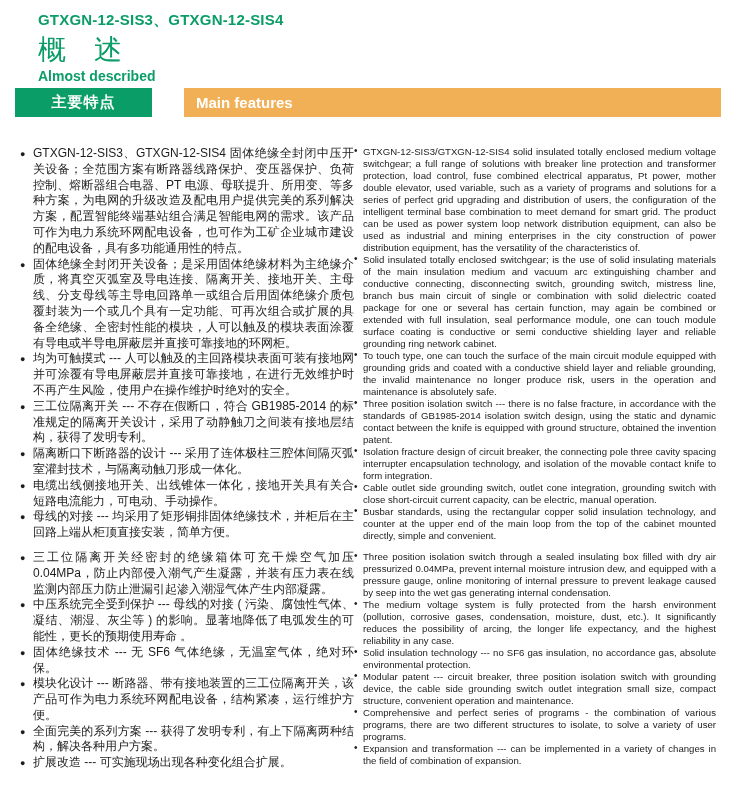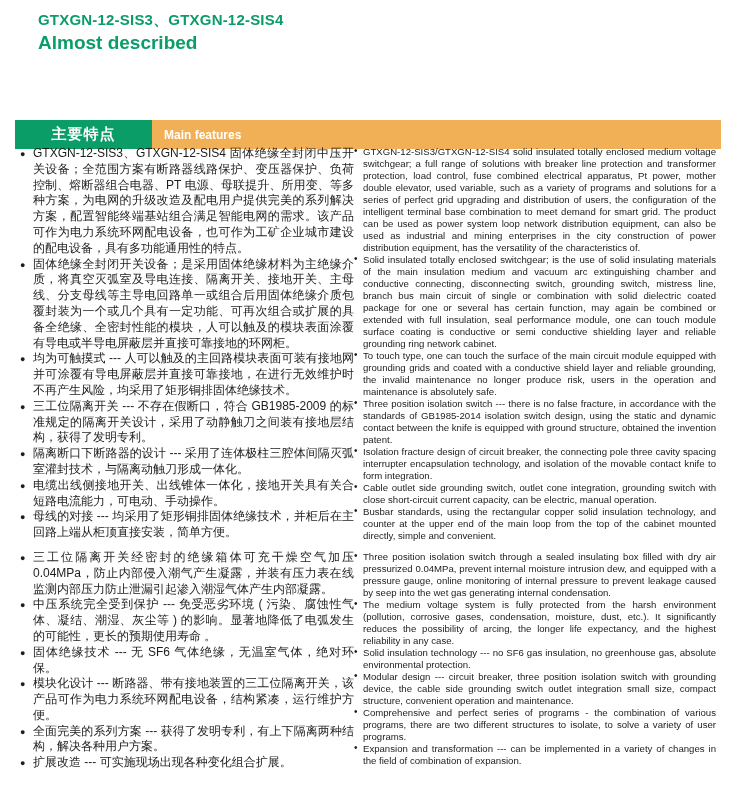--- a/index.html
+++ b/index.html
@@ -26,55 +26,56 @@
   .title-zh {
     margin-top: 5px;
     font-size: 28px;
     font-weight: 500;
     color: var(--green);
     font-family: "DejaVu Serif", serif;
     line-height: 1.1;
   }
   .title-en {
     margin-top: 2px;
-    font-size: 19px;
+    font-size: 14px;
     font-weight: bold;
     color: var(--green);
   }
 
   
   .banner {
     position: absolute;
     left: 15px;
-    top: 120px;
+    top: 88px;
     width: 706px;
     height: 29px;
     display: flex;
     align-items: stretch;
   }
   .banner-zh {
     width: 137px;
     background: var(--green);
     color: #ffffff;
     font-size: 15px;
     font-weight: bold;
     display: flex;
     align-items: center;
     justify-content: center;
     letter-spacing: 1px;
   }
   .banner-en {
     flex: 1;
     background: var(--orange);
     color: #ffffff;
-    font-size: 12px;
+    font-size: 15px;
     font-weight: bold;
     display: flex;
     align-items: center;
     padding-left: 12px;
+    margin-left: 32px;
   }
 
   
   .columns {
     position: absolute;
     left: 20px;
     top: 146px;
     width: 702px;
     display: flex;
   }
@@ -111,54 +112,55 @@
   .col-en .bullet { font-size: 10px; top: -1px; }
   .feature-text { display: inline; }
 </style>
 </head>
 <body>
 
 <div class="page" style="--green: #0b9d68; --orange: #f1b056; --text: #1c1c1c;">
 
   <div class="doc-header">
     <div class="model-title">GTXGN-12-SIS3、GTXGN-12-SIS4</div>
+    <div class="title-zh">概　述</div>
     <div class="title-en">Almost described</div>
   </div>
 
   <div class="banner">
     <div class="banner-zh">主要特点</div>
     <div class="banner-en">Main features</div>
   </div>
 
   <div class="columns">
     <ul class="feature-list col-zh" id="list-zh">
         <li class="feature-item"><span class="bullet">●</span><span class="feature-text">GTXGN-12-SIS3、GTXGN-12-SIS4 固体绝缘全封闭中压开关设备；全范围方案有断路器线路保护、变压器保护、负荷控制、熔断器组合电器、PT 电源、母联提升、所用变、等多种方案，为电网的升级改造及配电用户提供完美的系列解决方案，配置智能终端基站组合满足智能电网的需求。该产品可作为电力系统环网配电设备，也可作为工矿企业城市建设的配电设备，具有多功能通用性的特点。</span></li>
         <li class="feature-item"><span class="bullet">●</span><span class="feature-text">固体绝缘全封闭开关设备；是采用固体绝缘材料为主绝缘介质，将真空灭弧室及导电连接、隔离开关、接地开关、主母线、分支母线等主导电回路单一或组合后用固体绝缘介质包覆封装为一个或几个具有一定功能、可再次组合或扩展的具备全绝缘、全密封性能的模块，人可以触及的模块表面涂覆有导电或半导电屏蔽层并直接可靠接地的环网柜。</span></li>
-        <li class="feature-item"><span class="bullet">●</span><span class="feature-text">均为可触摸式 --- 人可以触及的主回路模块表面可装有接地网并可涂覆有导电屏蔽层并直接可靠接地，在进行无效维护时不再产生风险，均采用了矩形铜排固体绝缘技术。</span></li>
-        <li class="feature-item"><span class="bullet">●</span><span class="feature-text">三工位隔离开关 --- 不存在假断口，符合 GB1985-2009 的标准规定的隔离开关设计，采用了动静触刀之间装有接地层结构，获得了发明专利。</span></li>
+        <li class="feature-item"><span class="bullet">●</span><span class="feature-text">均为可触摸式 --- 人可以触及的主回路模块表面可装有接地网并可涂覆有导电屏蔽层并直接可靠接地，在进行无效维护时不再产生风险，使用户在操作维护时绝对的安全。</span></li>
+        <li class="feature-item"><span class="bullet">●</span><span class="feature-text">三工位隔离开关 --- 不存在假断口，符合 GB1985-2014 的标准规定的隔离开关设计，采用了动静触刀之间装有接地层结构，获得了发明专利。</span></li>
         <li class="feature-item"><span class="bullet">●</span><span class="feature-text">隔离断口下断路器的设计 --- 采用了连体极柱三腔体间隔灭弧室灌封技术，与隔离动触刀形成一体化。</span></li>
         <li class="feature-item"><span class="bullet">●</span><span class="feature-text">电缆出线侧接地开关、出线锥体一体化，接地开关具有关合短路电流能力，可电动、手动操作。</span></li>
         <li class="feature-item"><span class="bullet">●</span><span class="feature-text">母线的对接 --- 均采用了矩形铜排固体绝缘技术，并柜后在主回路上端从柜顶直接安装，简单方便。</span></li>
         <li class="feature-item gap-before"><span class="bullet">●</span><span class="feature-text">三工位隔离开关经密封的绝缘箱体可充干燥空气加压 0.04MPa，防止内部侵入潮气产生凝露，并装有压力表在线监测内部压力防止泄漏引起渗入潮湿气体产生内部凝露。</span></li>
-        <li class="feature-item"><span class="bullet">●</span><span class="feature-text">中压系统完全受到保护 --- 免受恶劣环境 ( 污染、腐蚀性气体、凝结、潮湿、灰尘等 ) 的影响。显著地降低了电弧发生的可能性，更长的预期使用寿命 。</span></li>
+        <li class="feature-item"><span class="bullet">●</span><span class="feature-text">中压系统完全受到保护 --- 母线的对接 ( 污染、腐蚀性气体、凝结、潮湿、灰尘等 ) 的影响。显著地降低了电弧发生的可能性，更长的预期使用寿命 。</span></li>
         <li class="feature-item"><span class="bullet">●</span><span class="feature-text">固体绝缘技术 --- 无 SF6 气体绝缘，无温室气体，绝对环保。</span></li>
         <li class="feature-item"><span class="bullet">●</span><span class="feature-text">模块化设计 --- 断路器、带有接地装置的三工位隔离开关，该产品可作为电力系统环网配电设备，结构紧凑，运行维护方便。</span></li>
         <li class="feature-item"><span class="bullet">●</span><span class="feature-text">全面完美的系列方案 --- 获得了发明专利，有上下隔离两种结构，解决各种用户方案。</span></li>
         <li class="feature-item"><span class="bullet">●</span><span class="feature-text">扩展改造 --- 可实施现场出现各种变化组合扩展。</span></li>
       </ul>
     <ul class="feature-list col-en" id="list-en">
         <li class="feature-item"><span class="bullet">•</span><span class="feature-text">GTXGN-12-SIS3/GTXGN-12-SIS4 solid insulated totally enclosed medium voltage switchgear; a full range of solutions with breaker line protection and transformer protection, load control, fuse combined electrical apparatus, Pt power, mother double elevator, used variable, such as a variety of programs and solutions for a series of perfect grid upgrading and distribution of users, the configuration of the intelligent terminal base combination to meet demand for smart grid. The product can be used as power system loop network distribution equipment, can also be used as industrial and mining enterprises in the city construction of power distribution equipment, has the versatility of the characteristics of.</span></li>
         <li class="feature-item"><span class="bullet">•</span><span class="feature-text">Solid insulated totally enclosed switchgear; is the use of solid insulating materials of the main insulation medium and vacuum arc extinguishing chamber and conductive connecting, disconnecting switch, grounding switch, mistress line, branch bus main circuit of single or combination with solid dielectric coated package for one or several has certain function, may again be combined or extended with full insulation, seal performance module, one can touch module surface coating is conductive or semi conductive shielding layer and reliable grounding ring network cabinet.</span></li>
         <li class="feature-item"><span class="bullet">•</span><span class="feature-text">To touch type, one can touch the surface of the main circuit module equipped with grounding grids and coated with a conductive shield layer and reliable grounding, the invalid maintenance no longer produce risk, users in the operation and maintenance is absolutely safe.</span></li>
         <li class="feature-item"><span class="bullet">•</span><span class="feature-text">Three position isolation switch --- there is no false fracture, in accordance with the standards of GB1985-2014 isolation switch design, using the static and dynamic contact between the knife is equipped with ground structure, obtained the invention patent.</span></li>
         <li class="feature-item"><span class="bullet">•</span><span class="feature-text">Isolation fracture design of circuit breaker, the connecting pole three cavity spacing interrupter encapsulation technology, and isolation of the movable contact knife to form integration.</span></li>
         <li class="feature-item"><span class="bullet">•</span><span class="feature-text">Cable outlet side grounding switch, outlet cone integration, grounding switch with close short-circuit current capacity, can be electric, manual operation.</span></li>
         <li class="feature-item"><span class="bullet">•</span><span class="feature-text">Busbar standards, using the rectangular copper solid insulation technology, and counter at the upper end of the main loop from the top of the cabinet mounted directly, simple and convenient.</span></li>
         <li class="feature-item gap-before"><span class="bullet">•</span><span class="feature-text">Three position isolation switch through a sealed insulating box filled with dry air pressurized 0.04MPa, prevent internal moisture intrusion dew, and equipped with a pressure gauge, online monitoring of internal pressure to prevent leakage caused by seep into the wet gas generating internal condensation.</span></li>
         <li class="feature-item"><span class="bullet">•</span><span class="feature-text">The medium voltage system is fully protected from the harsh environment (pollution, corrosive gases, condensation, moisture, dust, etc.). It significantly reduces the possibility of arcing, the longer life expectancy, and the highest reliability in any case.</span></li>
-        <li class="feature-item"><span class="bullet">•</span><span class="feature-text">Solid insulation technology --- no SF6 gas insulation, no greenhouse gas, absolute environmental protection.</span></li>
-        <li class="feature-item"><span class="bullet">•</span><span class="feature-text">Modular design --- circuit breaker, three position isolation switch with grounding device, the cable side grounding switch outlet integration small size, compact structure, convenient operation and maintenance.</span></li>
+        <li class="feature-item"><span class="bullet">•</span><span class="feature-text">Solid insulation technology --- no SF6 gas insulation, no accordance gas, absolute environmental protection.</span></li>
+        <li class="feature-item"><span class="bullet">•</span><span class="feature-text">Modular patent --- circuit breaker, three position isolation switch with grounding device, the cable side grounding switch outlet integration small size, compact structure, convenient operation and maintenance.</span></li>
         <li class="feature-item"><span class="bullet">•</span><span class="feature-text">Comprehensive and perfect series of programs - the combination of various programs, there are two different structures to isolate, to solve a variety of user programs.</span></li>
         <li class="feature-item"><span class="bullet">•</span><span class="feature-text">Expansion and transformation --- can be implemented in a variety of changes in the field of combination of expansion.</span></li>
       </ul>
   </div>
 
 </div>
 
 </body></html>

